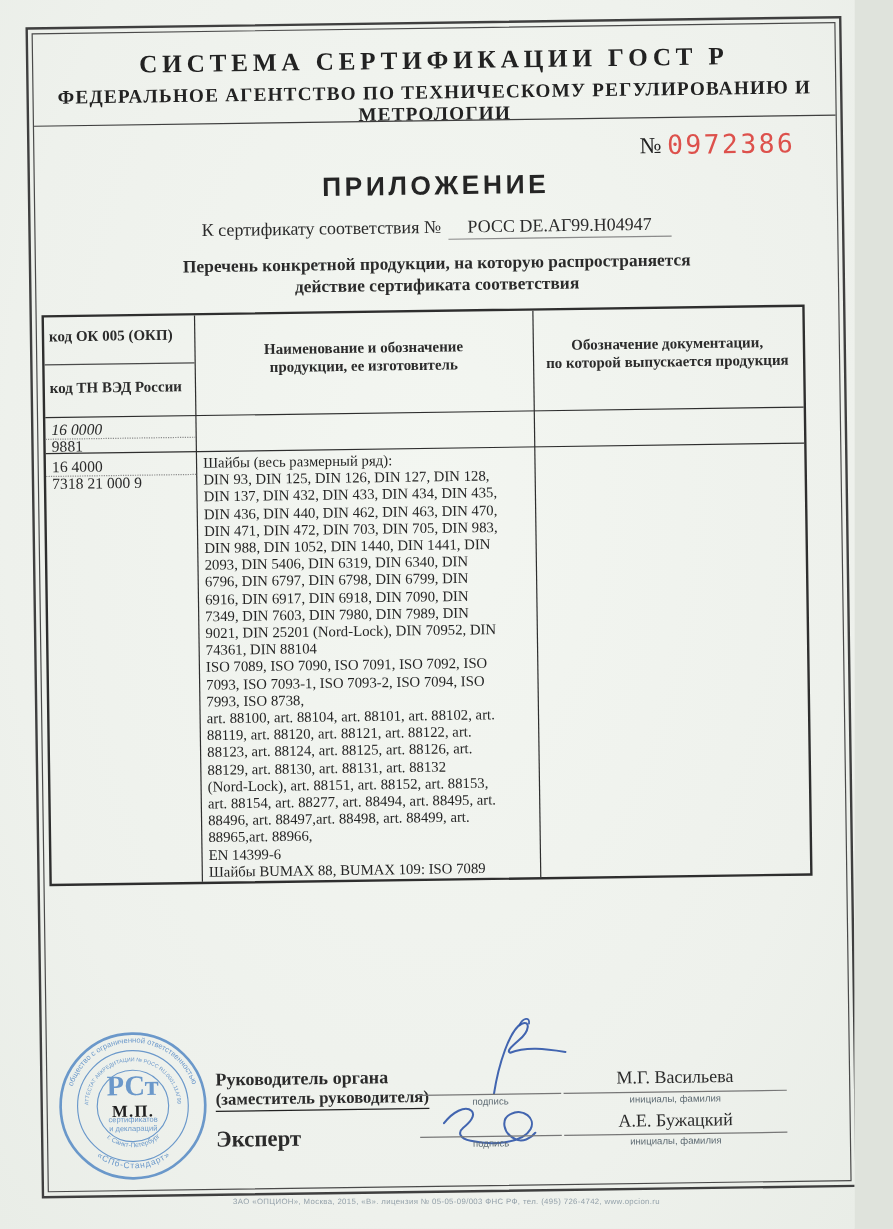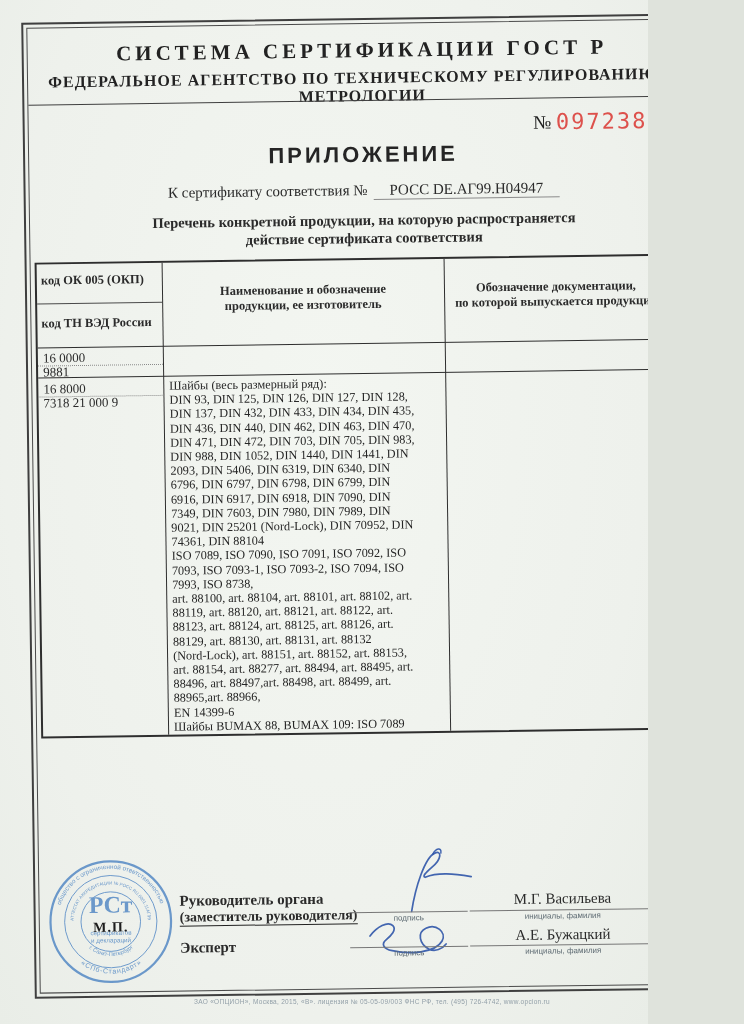--- a/index.html
+++ b/index.html
@@ -1,16 +1,16 @@
 <!DOCTYPE html>
 <html><head>
 <meta charset="utf-8">
 <style>
   html,body{margin:0;padding:0;background:#dfe3dc;}
-  .page{position:relative;width:648px;height:1024px;background:#f0f3ee;overflow:hidden;
+  .page{position:relative;width:712px;height:1024px;background:#f0f3ee;overflow:hidden;
         font-family:"Liberation Serif",serif;color:#2b2b2b;
         background-image:radial-gradient(ellipse at 50% 40%, #f3f6f1 0%, #eef1ec 70%, #e9ede7 100%);}
   .frame{position:absolute;left:28px;top:18px;width:676px;height:972px;
          border:2px solid #3f3f3f;transform:rotate(-0.8deg);transform-origin:50% 50%;}
   .frame-inner{position:absolute;inset:3px;border:1px solid #4a4a4a;}
   .abs{position:absolute;}
   .ctr{width:100%;text-align:center;}
   .hdr1{top:14px;font-size:21px;font-weight:bold;letter-spacing:4px;color:#222;}
   .hdr2{top:45px;font-size:16px;font-weight:bold;letter-spacing:1px;color:#222;}
   .hdr-rule{top:76px;left:0;right:0;border-top:1.6px solid #3f3f3f;}
@@ -28,30 +28,30 @@
   .tbl .hrow1{top:113px;left:0;right:0;border-top:1.2px solid #2e2e2e;}
   .tbl .c1div{top:39px;left:0;width:125px;border-top:1px solid #4a4a4a;}
   .dotted{border-top:1px dotted #8a8a8a;}
   .th{font-size:12.5px;font-weight:bold;}
   .pre{white-space:pre-line;}
   .th1a{left:4px;top:9px;width:118px;}
   .th1b{left:4px;top:52px;width:118px;}
   .th2{left:126px;top:22px;width:280px;text-align:center;}
   .th3{left:408px;top:22px;width:222px;text-align:center;}
   .code{font-size:13px;}
-  .r1okp{left:5px;top:86px;}
+  .r1okp{left:5px;top:86px;font-style:italic;}
   .r1dot{top:101px;left:0;width:125px;}
   .r1tnved{left:5px;top:100px;}
   .r2okp{left:5px;top:117px;}
   .r2dot{top:132px;left:0;width:125px;}
   .r2tnved{left:5px;top:131px;}
   .r2name{left:131px;top:116px;width:274px;font-size:12.3px;line-height:14.2px;color:#262626;}
   .role1a{left:140px;top:866px;font-size:15px;font-weight:bold;}
   .role1b{left:140px;top:883px;font-size:14px;font-weight:bold;border-bottom:1.6px solid #222;padding-bottom:0;}
-  .role2{left:140px;top:913px;font-size:15px;font-weight:bold;}
+  .role2{left:140px;top:913px;font-size:19px;font-weight:bold;}
   .sline{border-top:1px solid #777;}
   .sig-line1{left:310px;top:888px;width:118px;}
   .sig-line2{left:310px;top:923px;width:118px;}
   .cap{font-size:8px;color:#5d6a72;text-align:center;font-family:"Liberation Sans",sans-serif;}
   .cap1{left:310px;top:890px;width:118px;}
   .cap2{left:310px;top:925px;width:118px;}
   .name{font-size:15px;text-align:center;}
   .name1{left:430px;top:869px;width:186px;}
   .name-line1{left:430px;top:888px;width:186px;}
   .ncap1{left:430px;top:890px;width:186px;}
@@ -101,21 +101,21 @@
         <div class="abs th th1b">код ТН ВЭД России</div>
         <div class="abs th th2 pre">Наименование и обозначение
 продукции, ее изготовитель</div>
         <div class="abs th th3 pre">Обозначение документации,
 по которой выпускается продукция</div>
 
         <div class="abs code r1okp">16 0000</div>
         <div class="abs dotted r1dot"></div>
         <div class="abs code r1tnved">9881</div>
 
-        <div class="abs code r2okp">16 8000</div>
+        <div class="abs code r2okp">16 4000</div>
         <div class="abs dotted r2dot"></div>
         <div class="abs code r2tnved">7318 21 000 9</div>
         <div class="abs r2name pre">Шайбы (весь размерный ряд):
 DIN 93, DIN 125, DIN 126, DIN 127, DIN 128,
 DIN 137, DIN 432, DIN 433, DIN 434, DIN 435,
 DIN 436, DIN 440, DIN 462, DIN 463, DIN 470,
 DIN 471, DIN 472, DIN 703, DIN 705, DIN 983,
 DIN 988, DIN 1052, DIN 1440, DIN 1441, DIN
 2093, DIN 5406, DIN 6319, DIN 6340, DIN
 6796, DIN 6797, DIN 6798, DIN 6799, DIN

